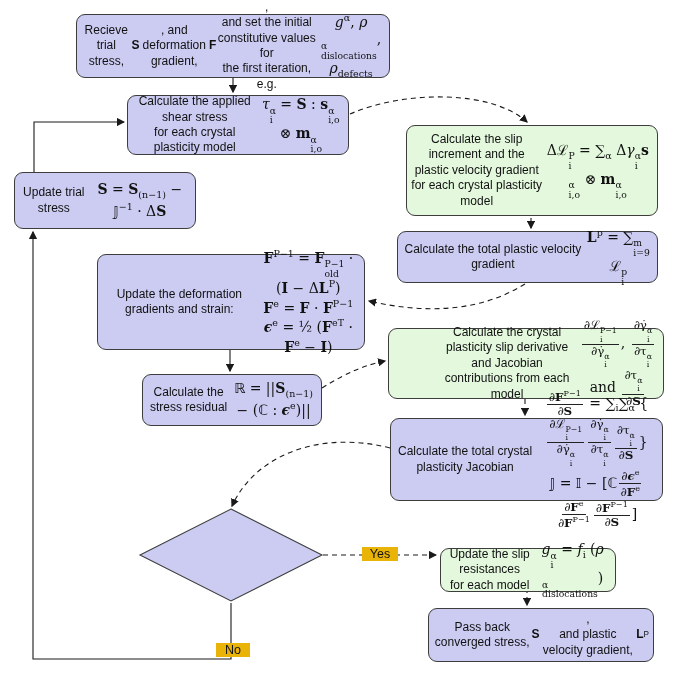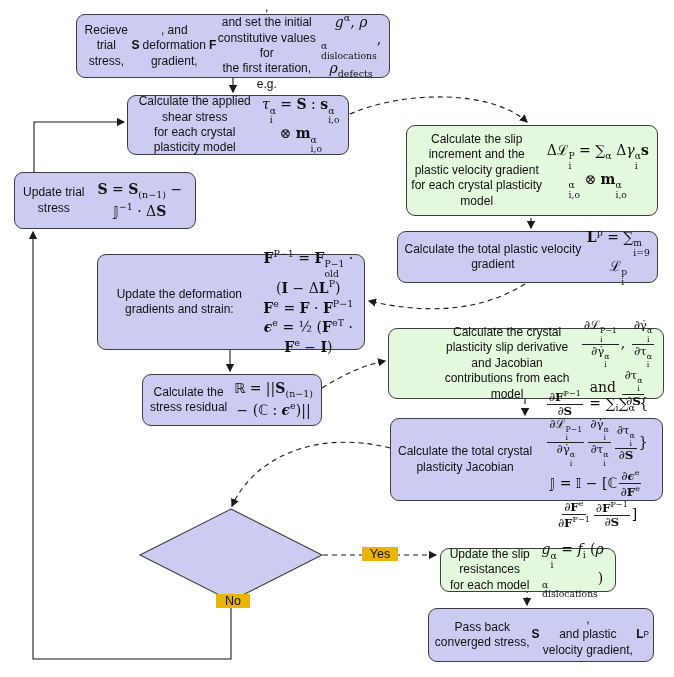--- a/index.html
+++ b/index.html
@@ -40,21 +40,21 @@
   #n-slip-inc{left:406px;top:125px;width:252px;height:91px;}
   #n-total-lp{left:397px;top:231px;width:261px;height:52px;}
   #n-deformation{left:97px;top:254px;width:268px;height:96px;}
   #n-residual{left:142px;top:374px;width:180px;height:52px;}
   #n-derivative{left:388px;top:328px;width:276px;height:71px;padding-left:48px;}
   #n-jacobian{left:390px;top:418px;width:273px;height:83px;}
   #n-resistances{left:440px;top:523px;width:176px;height:44px;margin-top:25px;}
   #n-passback{left:428px;top:608px;width:226px;height:54px;align-items:center;}
   #n-convergence{left:156px;top:535px;width:150px;height:40px;}
   #lbl-yes{left:362px;top:547px;width:30px;}
-  #lbl-no{left:216px;top:594px;width:28px;}
+  #lbl-no{left:216px;top:643px;width:28px;}
 </style>
 </head>
 <body style="--node-purple: #ccccf3; --node-green: #e3f8dd; --border: #3d3d3d; --arrow: #1a1a1a;">
 
 <div class="canvas">
 
   <svg class="wires" width="674" height="677" viewBox="0 0 674 677">
     <defs>
       <marker id="ah" viewBox="0 0 10 10" refX="8.5" refY="5" markerWidth="7.5" markerHeight="7.5" orient="auto-start-reverse">
         <path d="M0,0 L10,5 L0,10 z" fill="#1a1a1a"></path>

